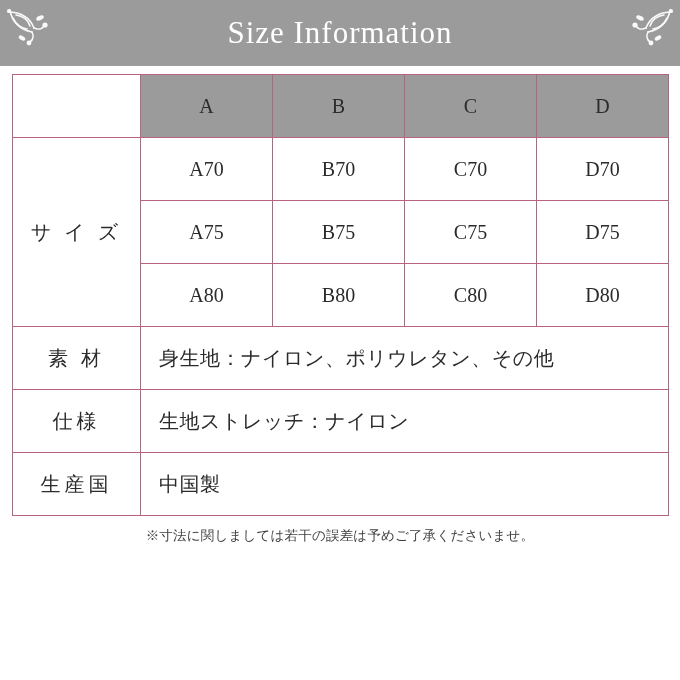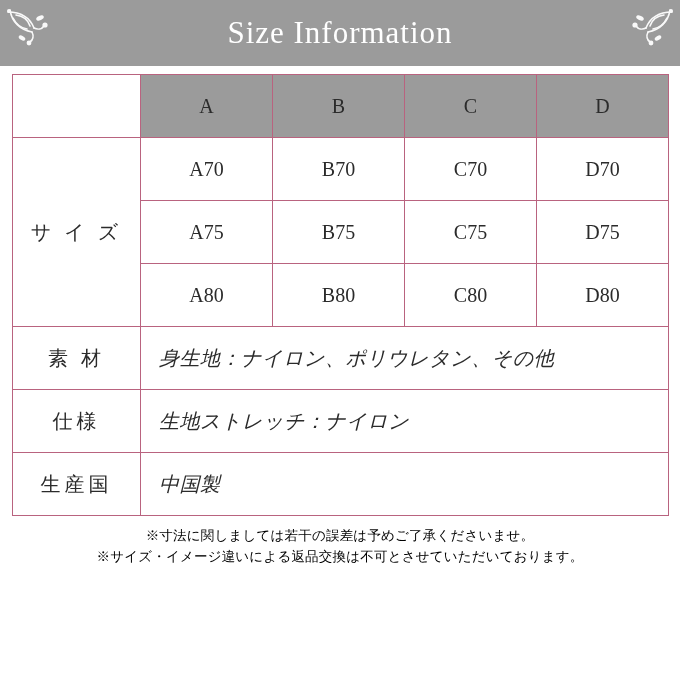--- a/index.html
+++ b/index.html
@@ -91,33 +91,32 @@
     font-family: "Liberation Sans", sans-serif;
     font-size: 18px;
     letter-spacing: 4px;
   }
   .info-value {
     text-align: left !important;
     padding-left: 18px !important;
     font-family: "Liberation Sans", sans-serif;
     font-size: 18px;
     letter-spacing: 0.5px;
-    font-style: italic;
   }
   .h-short { height: 64px; margin-left: 48px; }
 
   
   .notes {
     padding: 10px 0 0 0;
     text-align: center;
   }
   .note-line {
     font-family: Liberation Sans, sans-serif;
     font-size: 13.5px;
-    color: #000000;
+    color: #404040;
     line-height: 1.55;
     letter-spacing: 0.2px;
   }
 </style>
 </head>
 <body>
 
 <div class="page">
 
   <div class="header">
@@ -215,16 +214,15 @@
         <tr>
           <td class="info-label h-short">生産国</td>
           <td class="info-value h-short" colspan="4">中国製</td>
         </tr>
       </tbody>
     </table>
   </div>
 
   <div class="notes">
     <div class="note-line">※寸法に関しましては若干の誤差は予めご了承くださいませ。</div>
-    <div class="note-line">※サイズ・イメージ違いによる返品交換は不可とさせていただいております。</div>
   </div>
 
 </div>
 
 </body></html>

